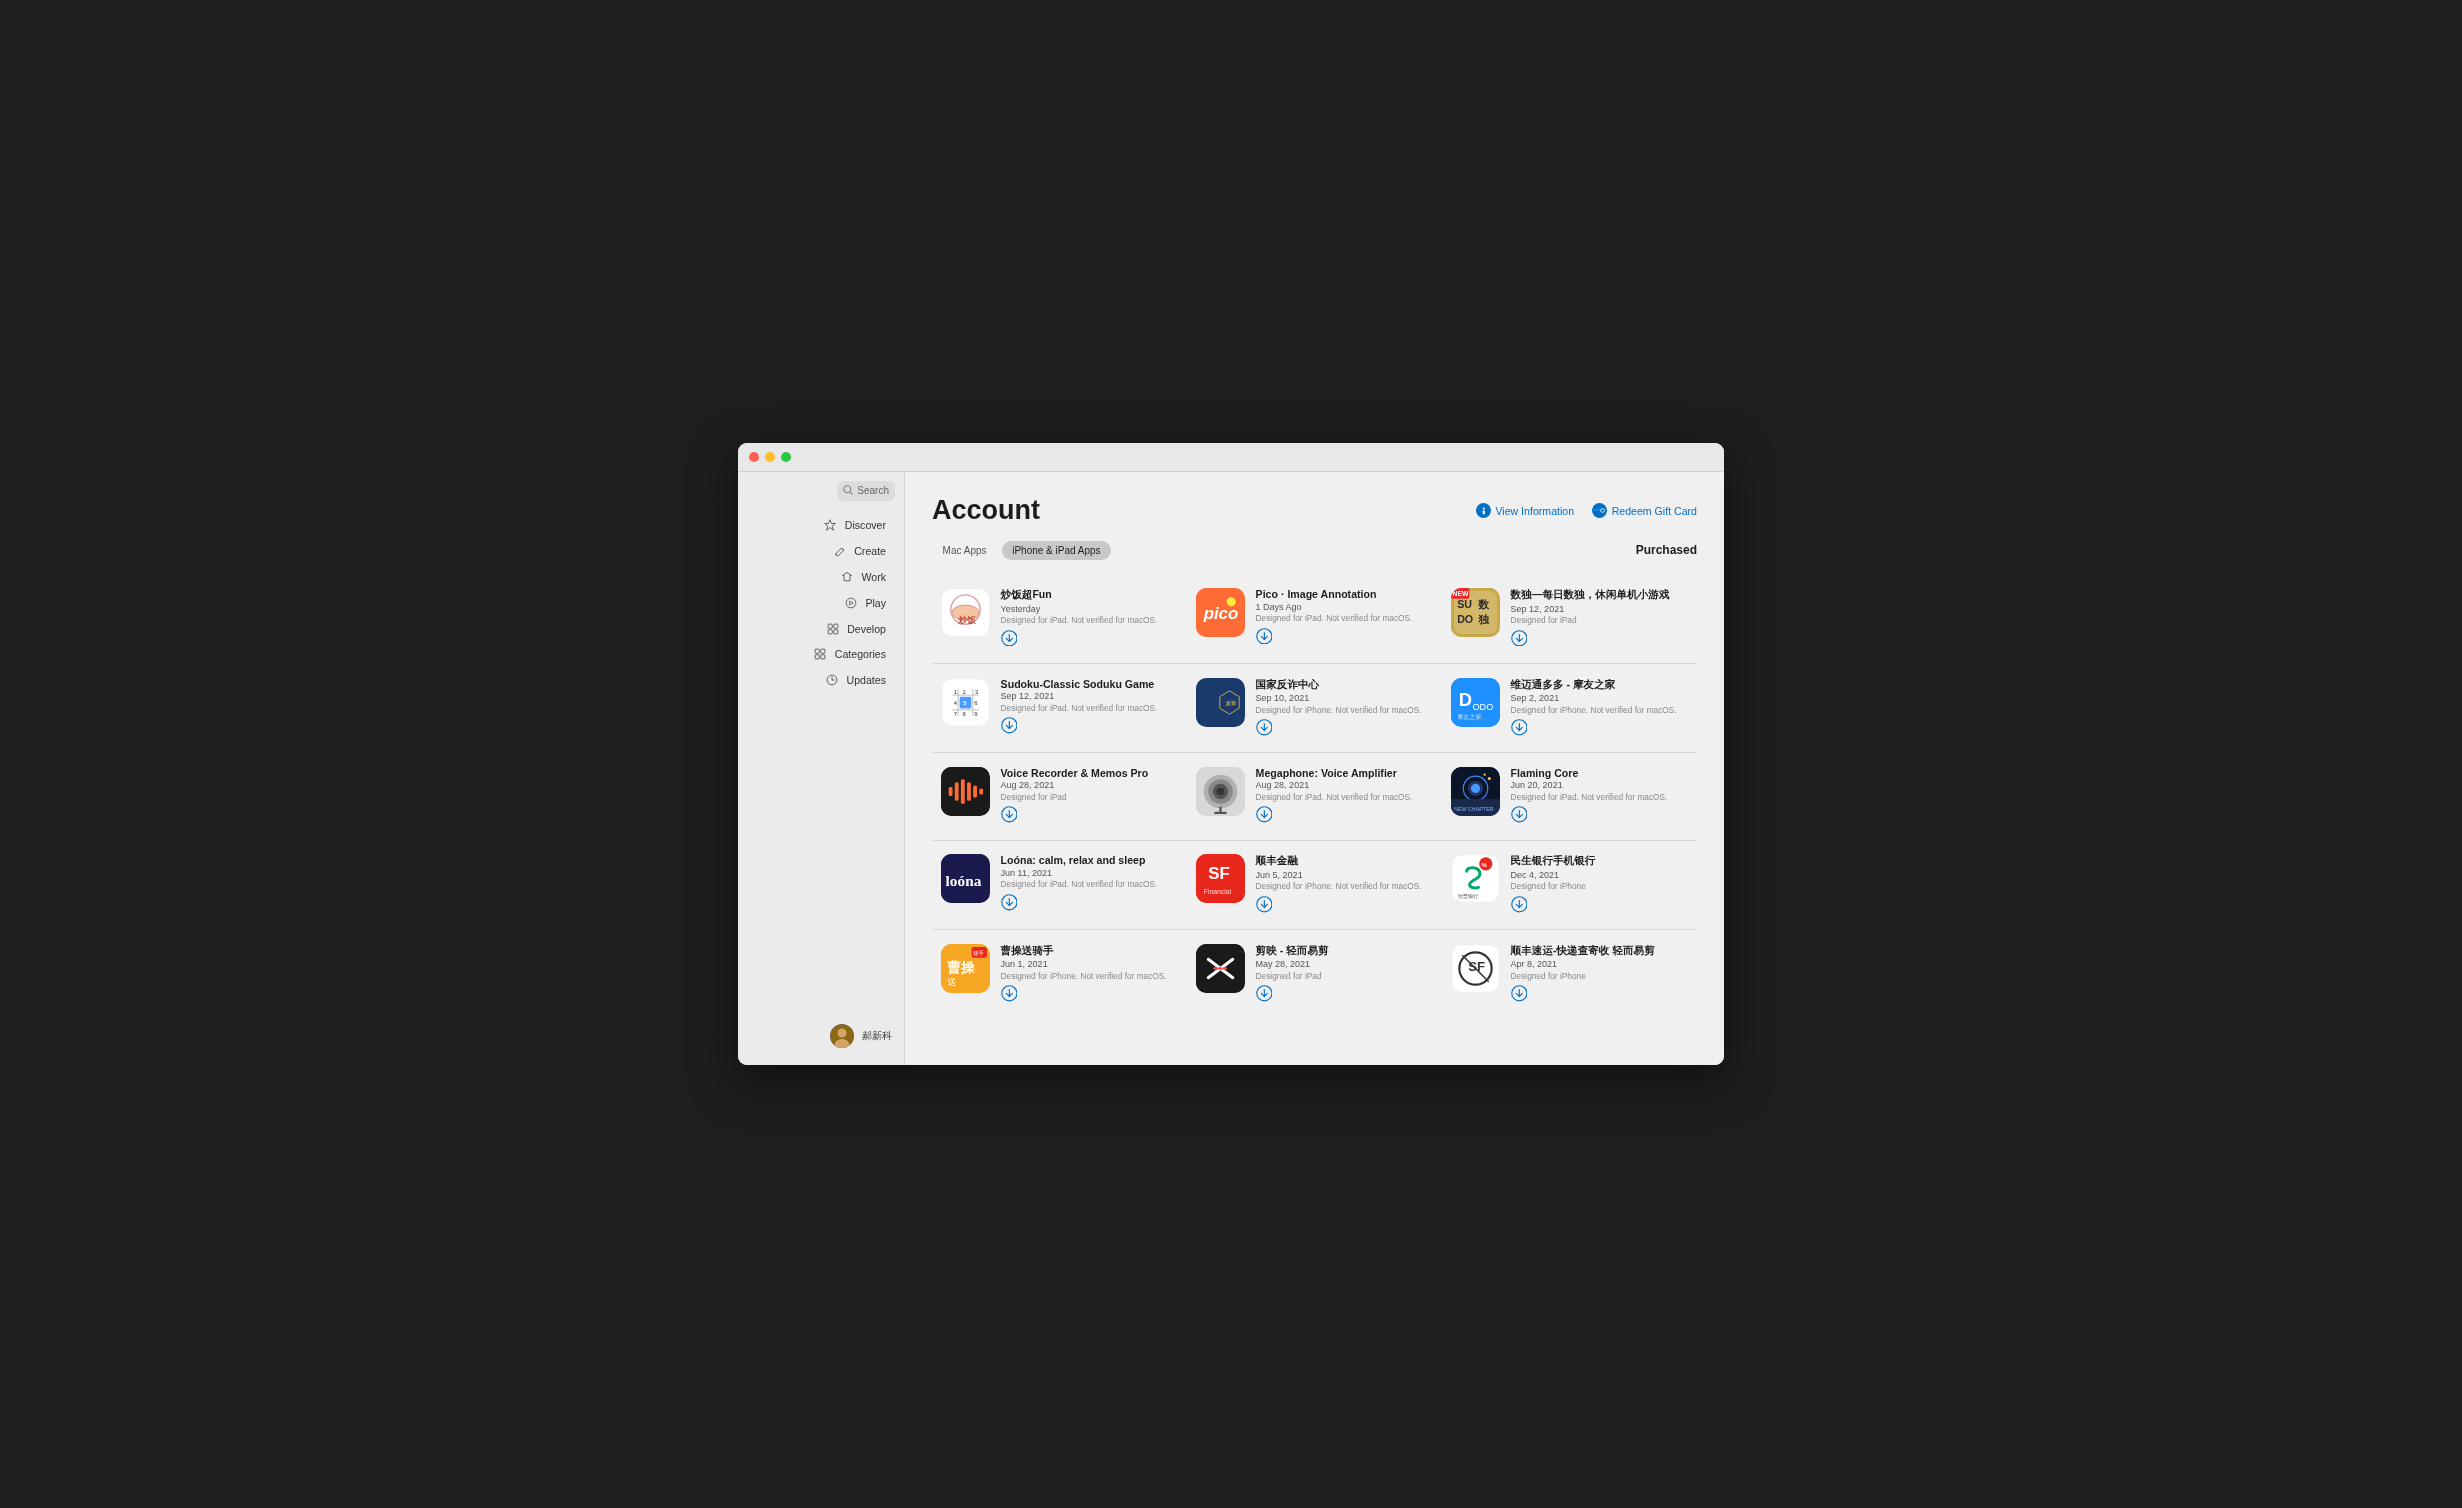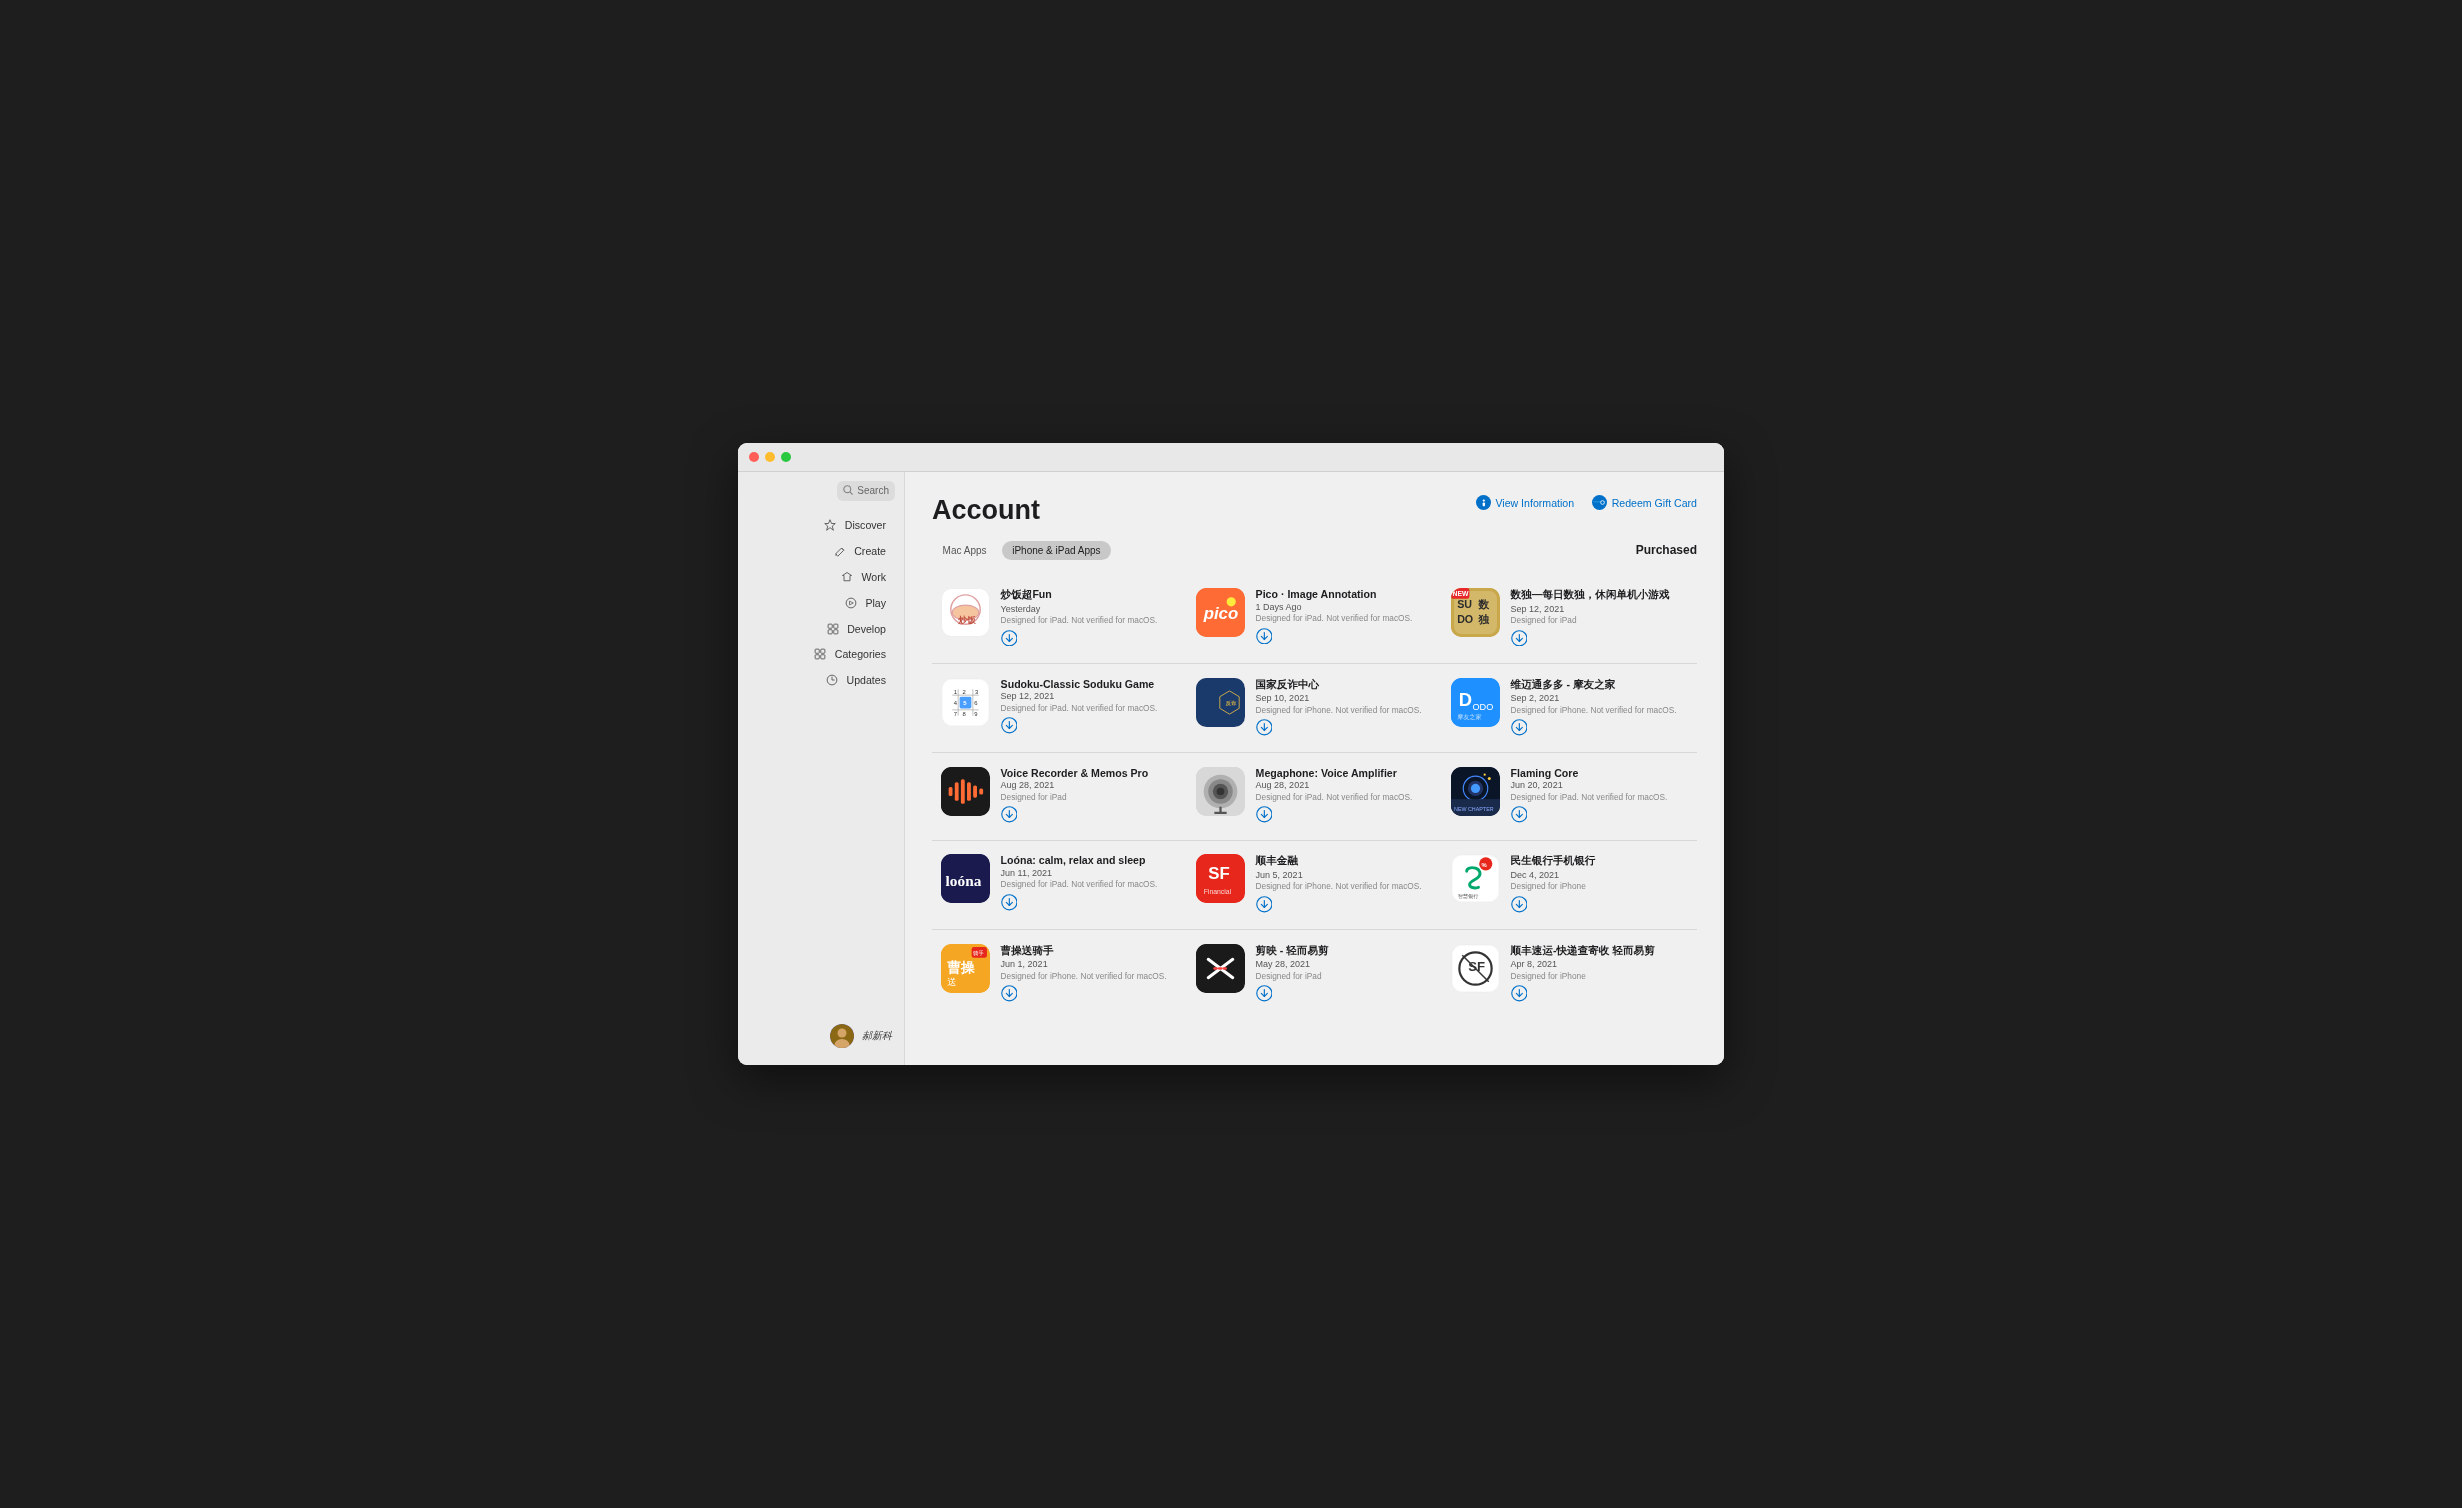--- a/index.html
+++ b/index.html
@@ -113,31 +113,30 @@
       align-items: center;
       justify-content: center;
       font-size: 10.6px;
       color: white;
       overflow: hidden;
     }
     .user-name {
       font-size: 10px;
       color: #333;
       font-weight: 500;
-      font-style: italic;
     }
     .content {
       flex: 1;
       background: #f0f0f0;
       overflow-y: auto;
       padding: 23px 27px;
     }
     .content-header {
       display: flex;
-      align-items: flex-start;
+      align-items: center;
       justify-content: space-between;
       margin-bottom: 15px;
     }
     .page-title {
       font-size: 27px;
       font-weight: 700;
       color: #1d1d1f;
     }
     .header-actions {
       display: flex;

